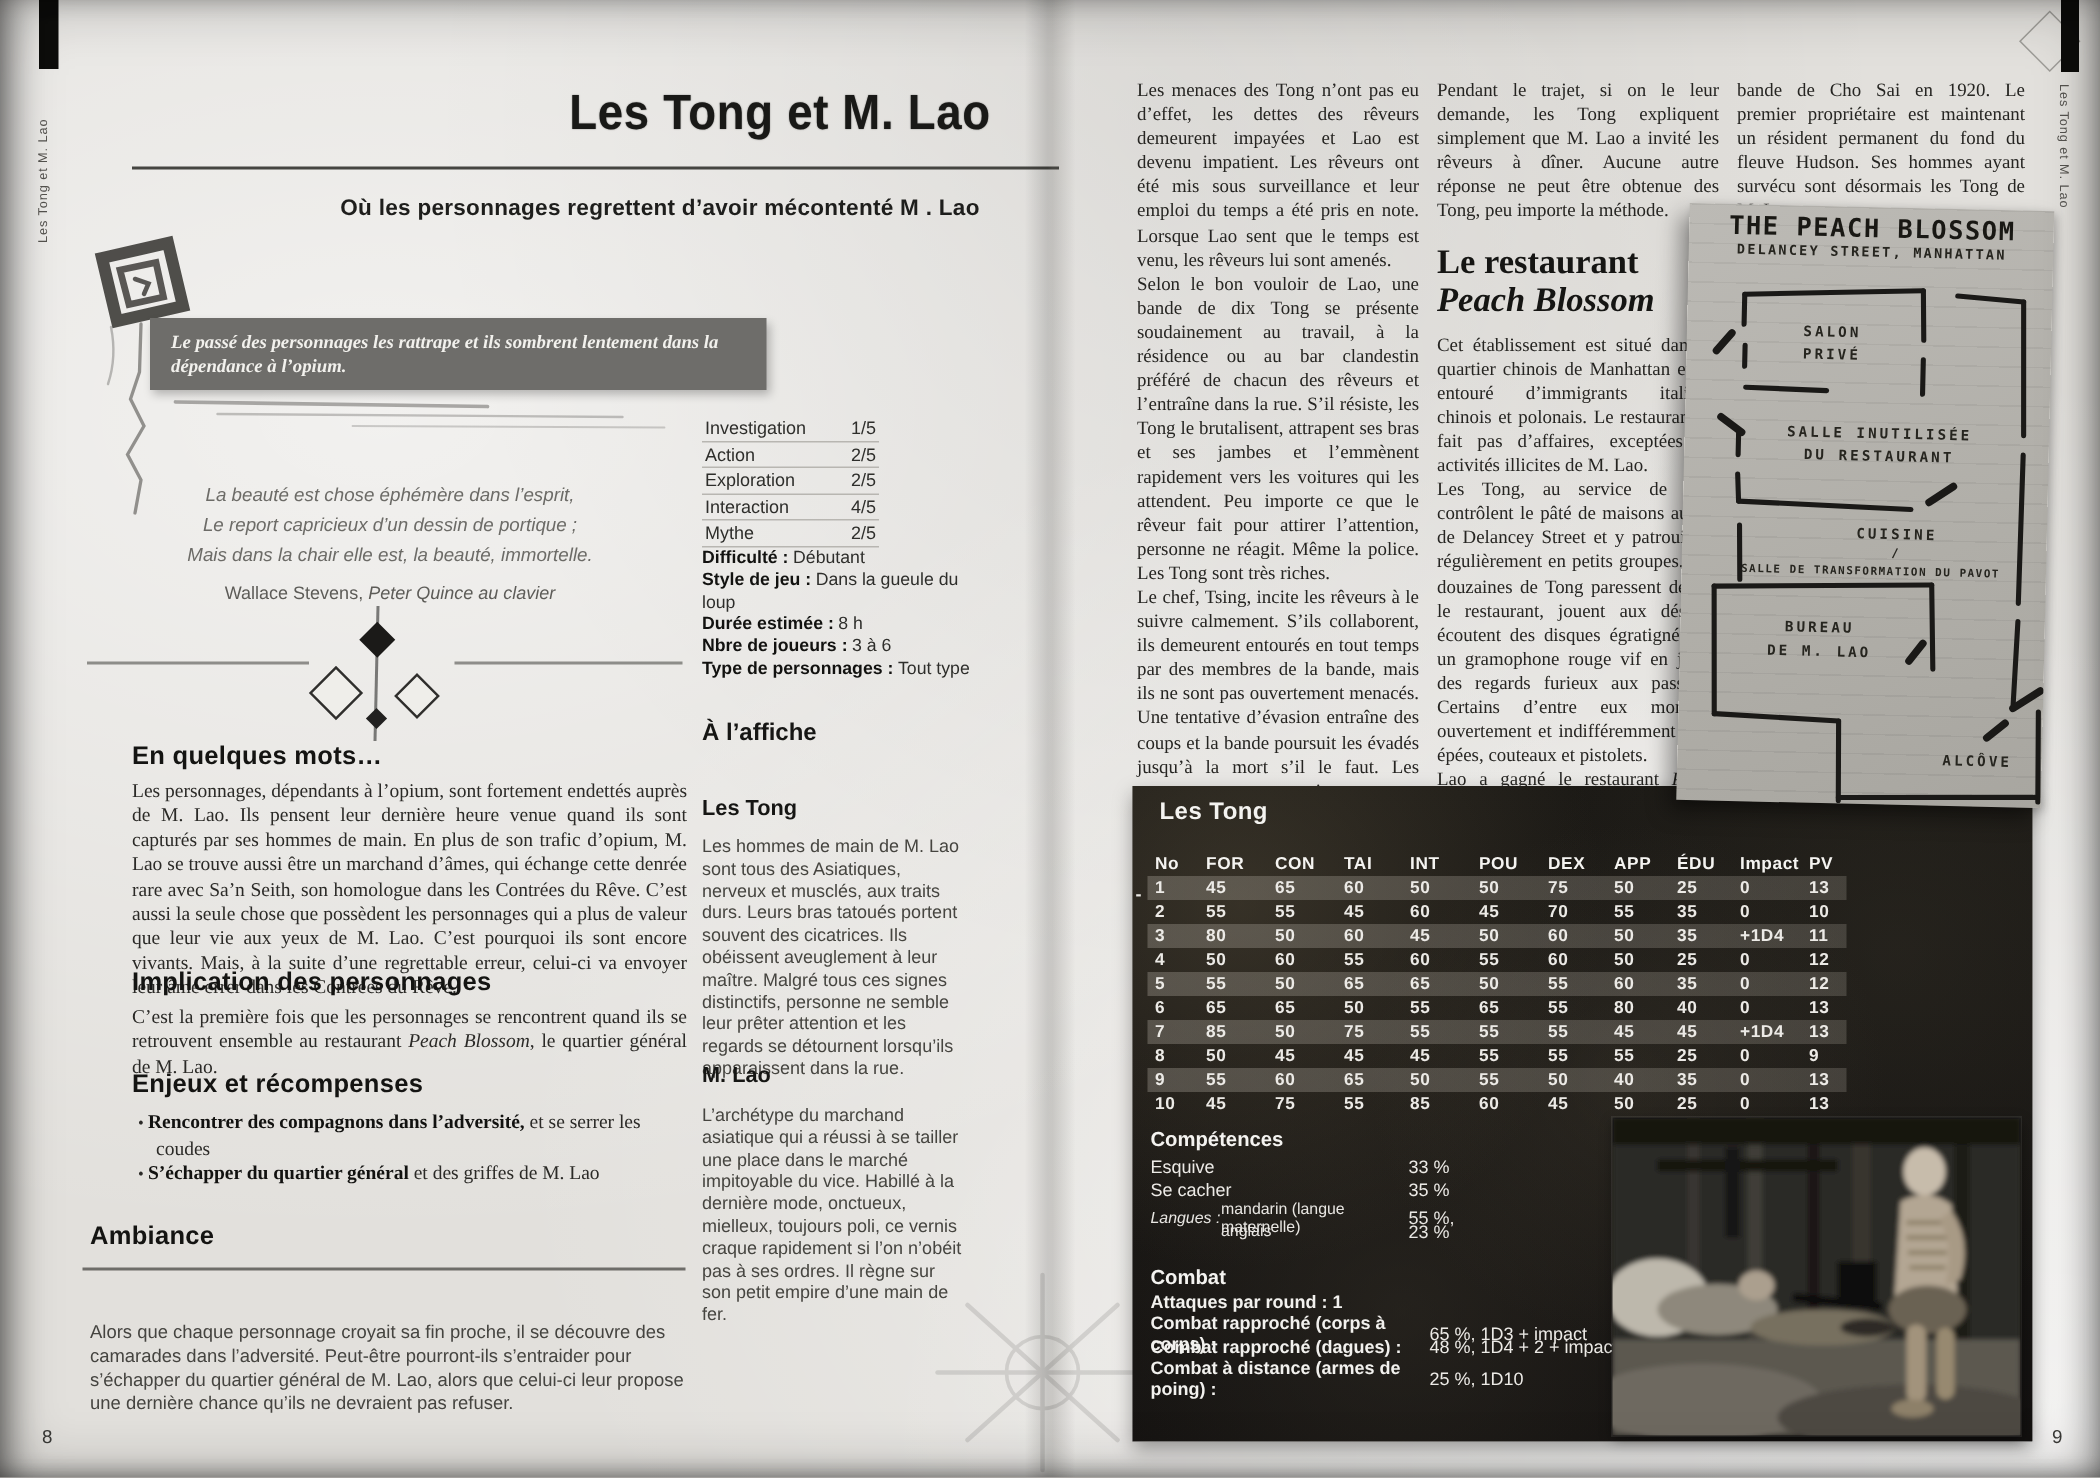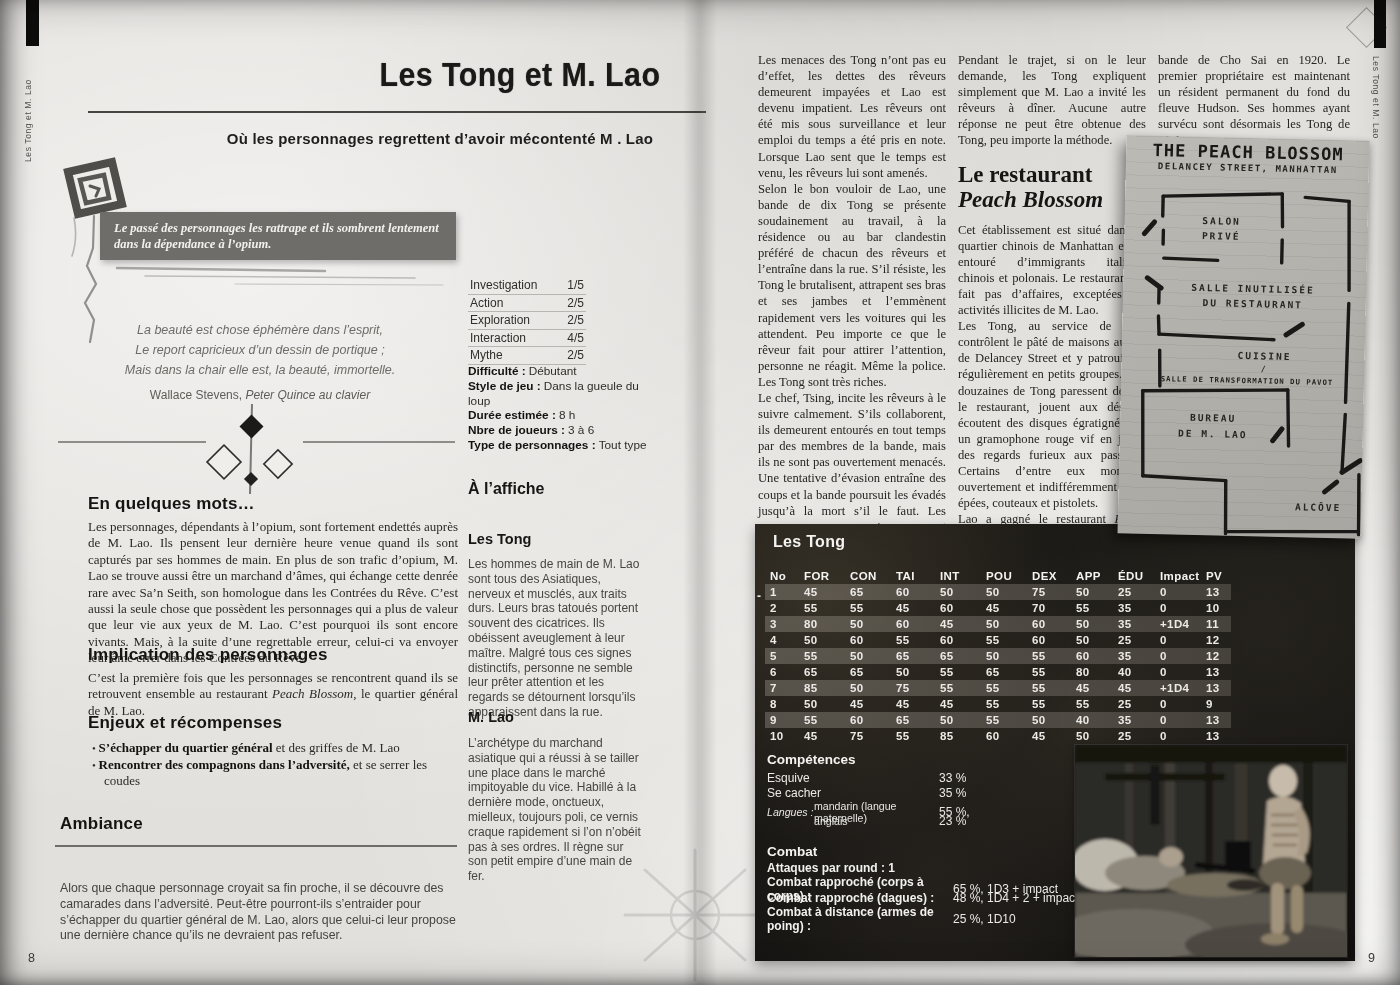--- a/index.html
+++ b/index.html
@@ -104,21 +104,21 @@
   <svg class="abs" style="left:54px;top:148px;" width="80" height="200" viewBox="0 0 80 200">
     <g stroke="#33312e" fill="none" stroke-linecap="round">
       <path d="M14 24 L58 14 L68 56 L24 66 Z" stroke-width="8" opacity="0.85"></path>
       <path d="M26 32 L50 27 L55 50 L32 55 Z" stroke-width="4.5" opacity="0.8"></path>
       <path d="M36 38 L45 41 L42 48" stroke-width="3" opacity="0.8"></path>
       <path d="M40 68 L39 100 L33 118 L42 136 L31 155 L40 172 L36 194" stroke-width="2.2" opacity="0.5"></path>
       <path d="M20 70 Q24 90 18 108" stroke-width="1.6" opacity="0.3"></path>
     </g>
   </svg>
 
-  <div class="abs banner" style="left:100px;top:212px;width:356px;">Le passé des personnages les rattrape et ils sombrent lentement dans la dépendance à l’opium.</div>
+  <div class="abs banner" style="left:100px;top:212px;width:411px;">Le passé des personnages les rattrape et ils sombrent lentement dans la dépendance à l’opium.</div>
 
   <svg class="abs" style="left:115px;top:262px;" width="330" height="28" viewBox="0 0 330 28">
     <g stroke="#3c3a37" stroke-linecap="round">
       <path d="M2 6 L210 9" stroke-width="2.5" opacity="0.4"></path>
       <path d="M30 14 L300 16" stroke-width="1.6" opacity="0.28"></path>
       <path d="M120 22 L328 23" stroke-width="1.2" opacity="0.22"></path>
     </g>
   </svg>
 
   <div class="abs poem" style="left:95px;top:320px;width:330px;">
@@ -174,22 +174,22 @@
   <div class="abs h1" style="left:88px;top:494px;">En quelques mots…</div>
   <div class="abs serifbody" style="left:88px;top:519px;width:370px;">Les personnages, dépendants à l’opium, sont fortement endettés auprès de M. Lao. Ils pensent leur dernière heure venue quand ils sont capturés par ses hommes de main. En plus de son trafic d’opium, M. Lao se trouve aussi être un marchand d’âmes, qui échange cette denrée rare avec Sa’n Seith, son homologue dans les Contrées du Rêve. C’est aussi la seule chose que possèdent les personnages qui a plus de valeur que leur vie aux yeux de M. Lao. C’est pourquoi ils sont encore vivants. Mais, à la suite d’une regrettable erreur, celui-ci va envoyer leur âme errer dans les Contrées du Rêve.</div>
 
   <div class="abs h1" style="left:88px;top:645px;">Implication des personnages</div>
   <div class="abs serifbody" style="left:88px;top:670px;width:370px;">
     <span>C’est la première fois que les personnages se rencontrent quand ils se retrouvent ensemble au restaurant </span><i>Peach Blossom</i><span>, le quartier général de M. Lao.</span>
   </div>
 
   <div class="abs h1" style="left:88px;top:713px;">Enjeux et récompenses</div>
   <div class="abs bullets" style="left:92px;top:740px;width:368px;">
+    <div><span class="b">Rencontrer des compagnons dans l’adversité,</span><span> et se serrer les coudes</span></div>
     <div><span class="b">S’échapper du quartier général</span><span> et des griffes de M. Lao</span></div>
-    <div><span class="b">Rencontrer des compagnons dans l’adversité,</span><span> et se serrer les coudes</span></div>
   </div>
 
   <div class="abs rule" style="left:55px;top:845px;width:402px;"></div>
   <div class="abs h1" style="left:60px;top:814px;">Ambiance</div>
   <div class="abs sansbody" style="left:60px;top:881px;width:398px;">Alors que chaque personnage croyait sa fin proche, il se découvre des camarades dans l’adversité. Peut-être pourront-ils s’entraider pour s’échapper du quartier général de M. Lao, alors que celui-ci leur propose une dernière chance qu’ils ne devraient pas refuser.</div>
 
   <div class="abs pagenum" style="left:28px;top:951px;">8</div>
 
   <div class="abs h2" style="left:468px;top:480px;">À l’affiche</div>
   <div class="abs h3" style="left:468px;top:531px;">Les Tong</div>

